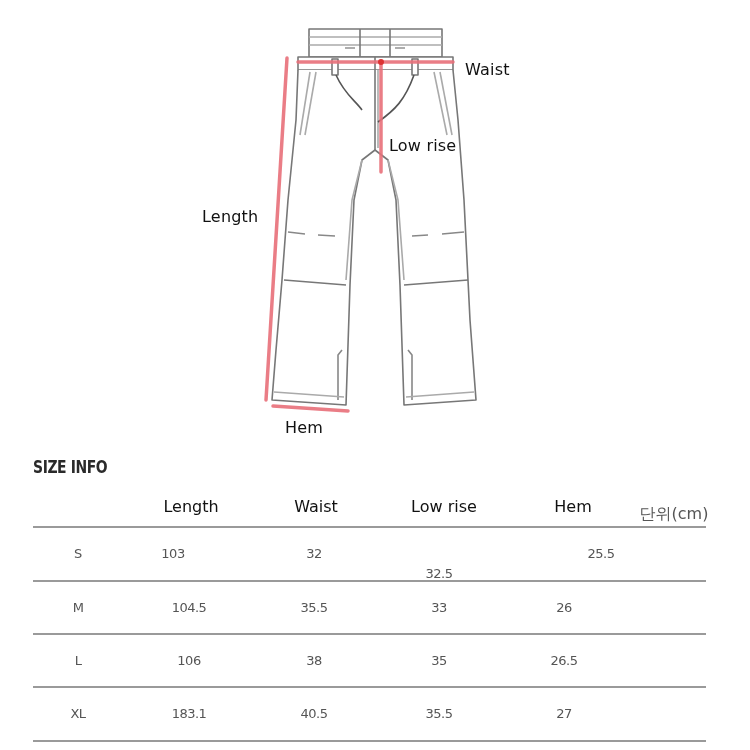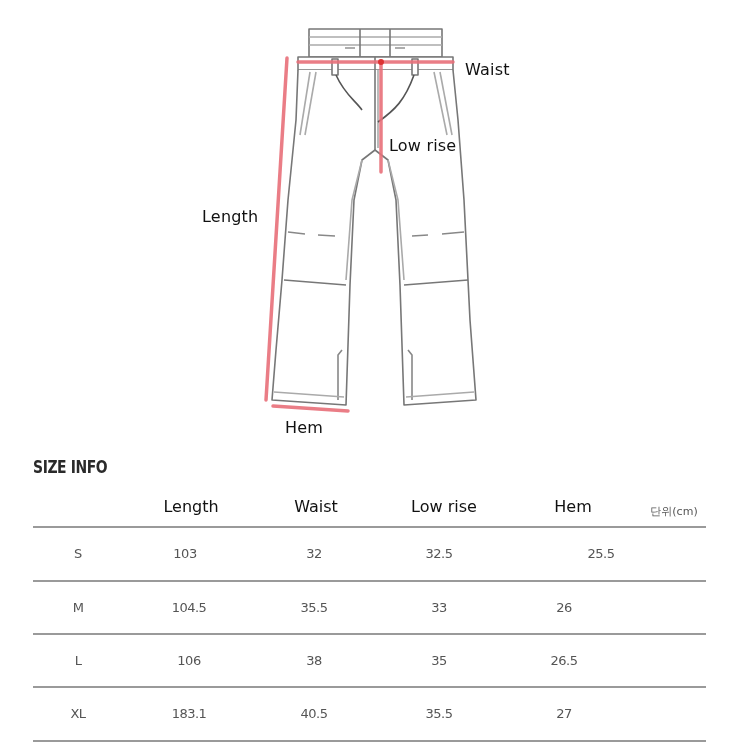--- a/index.html
+++ b/index.html
@@ -4,21 +4,21 @@
 <style>
   html, body { margin: 0; padding: 0; background: #ffffff; }
   body { width: 750px; height: 750px; position: relative; overflow: hidden; font-family: "DejaVu Sans", sans-serif; }
   .diagram { position: absolute; left: 0; top: 0; width: 750px; height: 445px; }
   .diagram svg { position: absolute; left: 0; top: 0; }
   .dlabel { position: absolute; font-family: "DejaVu Sans", sans-serif; font-size: 16px; color: #111; letter-spacing: 0.2px; }
   .section-title { position: absolute; left: 33px; top: 457px; font-family: "DejaVu Sans", sans-serif; font-weight: bold; font-size: 17px; color: #2a2a2a; letter-spacing: -0.5px; transform: scaleX(0.82); transform-origin: left center; }
   .table { position: absolute; left: 33px; top: 488px; width: 673px; }
   .thead { position: relative; height: 38px; }
   .th { position: absolute; top: 9px; font-family: "DejaVu Sans", sans-serif; font-size: 16px; color: #111; transform: translateX(-50%); white-space: nowrap; }
-  .unit { position: absolute; top: 16px; font-family: "DejaVu Sans", sans-serif; font-size: 11px; color: #555; transform: translateX(-50%); white-space: nowrap; }
+  .unit { position: absolute; top: 16px; font-family: "DejaVu Sans", sans-serif; font-size: 16px; color: #555; transform: translateX(-50%); white-space: nowrap; }
   .rule { position: absolute; left: 0; width: 673px; height: 2px; background: #9a9a9a; }
   .row { position: absolute; left: 0; width: 673px; height: 53px; }
   .td { position: absolute; top: 18px; font-family: "DejaVu Sans", sans-serif; font-size: 13px; color: #555; transform: translateX(-50%); white-space: nowrap; letter-spacing: -0.5px; }
 </style>
 </head>
 <body>
 
 <div class="diagram">
   <svg width="750" height="445" viewBox="0 0 750 445">
     <g fill="none" stroke="#777" stroke-width="1.6" stroke-linejoin="round">
@@ -89,23 +89,23 @@
     <span class="th" style="left:158px;">Length</span>
     <span class="th" style="left:283px;">Waist</span>
     <span class="th" style="left:411px;">Low rise</span>
     <span class="th" style="left:540px;">Hem</span>
     <span class="unit" style="left:641px;">단위(cm)</span>
   </div>
   <div class="rule" style="top:38px;"></div>
 
   <div class="row" style="top:40px;">
     <span class="td" style="left:45px;">S</span>
-    <span class="td" style="left:152px;text-align:center;">103</span>
+    <span class="td" style="left:140px;text-align:center;">103</span>
     <span class="td" style="left:281px;">32</span>
-    <span class="td" style="left:406px;">32.5</span>
+    <span class="td" style="left:406px;margin-top:20px;">32.5</span>
     <span class="td" style="left:531px;margin-left:37px;">25.5</span>
   </div>
   <div class="rule" style="top:92px;"></div>
 
   <div class="row" style="top:94px;">
     <span class="td" style="left:45px;">M</span>
     <span class="td" style="left:156px;">104.5</span>
     <span class="td" style="left:281px;">35.5</span>
     <span class="td" style="left:406px;">33</span>
     <span class="td" style="left:531px;">26</span>

